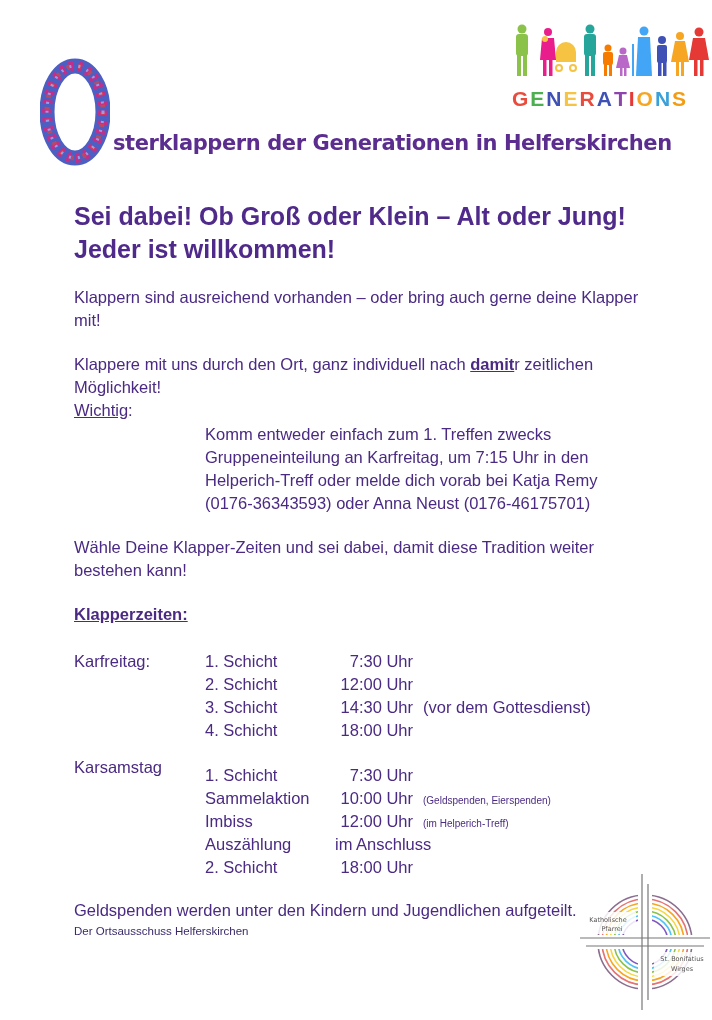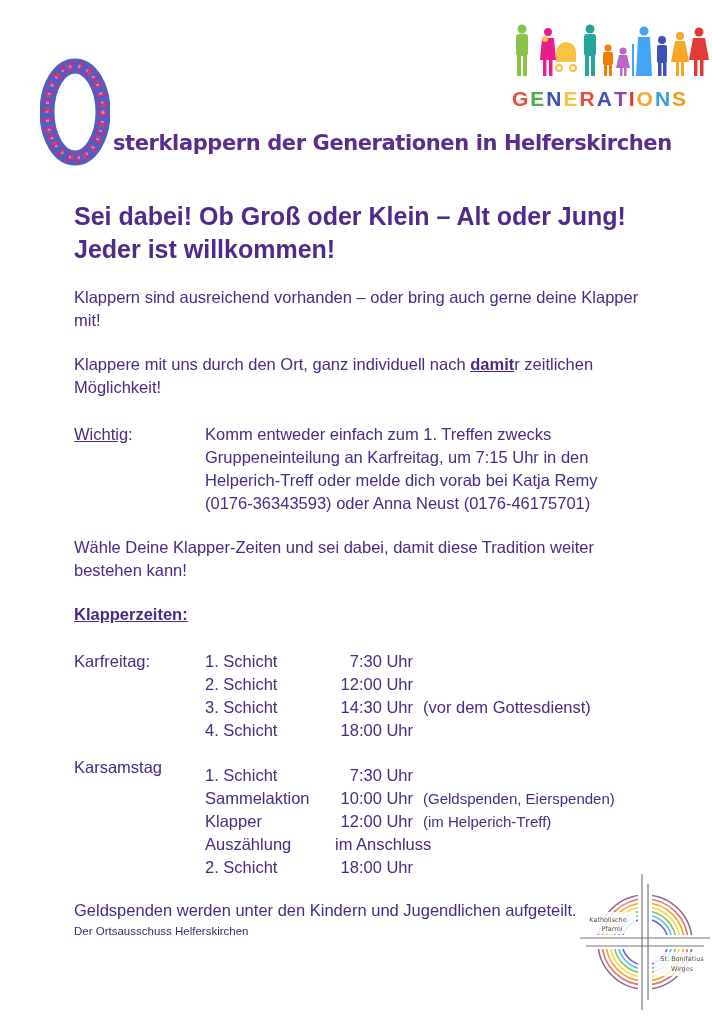--- a/index.html
+++ b/index.html
@@ -20,34 +20,34 @@
                font-family: "DejaVu Sans", sans-serif; letter-spacing: -0.4px; white-space: nowrap; }
 
   #headline { left: 74px; top: 200px; width: 580px; font-size: 25px; font-weight: bold;
               line-height: 33px; color: #4f2a8a; }
 
   .para { left: 74px; width: 570px; font-size: 16.5px; line-height: 23px; color: #4a2a82; }
   #p1 { top: 286px; }
   #p2 { top: 353px; }
   #p2 .u { font-weight: bold; text-decoration: underline; }
 
-  #wichtig-label { left: 74px; top: 423px; font-size: 16.5px; line-height: 23px; }
+  #wichtig-label { left: 74px; top: 399px; font-size: 16.5px; line-height: 23px; }
   #wichtig-label .u { text-decoration: underline; }
   #wichtig-text { left: 205px; top: 423px; width: 440px; font-size: 16.5px; line-height: 23px; }
 
   #p3 { top: 536px; }
   #klapperzeiten-heading { left: 74px; top: 605px; font-size: 16.5px; font-weight: bold; text-decoration: underline; }
 
   .sched-day { left: 74px; font-size: 16.5px; line-height: 23px; }
   .sched-row { left: 205px; font-size: 16.5px; line-height: 23px; white-space: nowrap; height: 23px; }
   .sched-row .name { display: inline-block; width: 130px; }
   .sched-row .time { display: inline-block; width: 78px; text-align: right; }
   .sched-row .time.left { text-align: left; width: auto; }
   .sched-row .note { display: inline-block; margin-left: 10px; }
-  .sched-row .note.small { font-size: 15px; }
+  .sched-row .note.small { font-size: 10px; }
 
   #footer-note { left: 74px; top: 901px; font-size: 16.5px; color: #4a2a82; white-space: nowrap; text-align: center; }
   #signature { left: 74px; top: 925px; font-size: 11.5px; color: #3b2a6a; font-family: Liberation Sans, sans-serif; }
 
   #parish-logo { left: 578px; top: 872px; width: 134px; height: 140px; }
 </style>
 </head>
 <body>
 
 <div id="gen-logo" class="abs">
@@ -139,21 +139,21 @@
 
 <div class="abs sched-day" style="top:650px">Karfreitag:</div>
 <div class="abs sched-row" style="top:650px"><span class="name">1. Schicht</span><span class="time">7:30 Uhr</span></div>
 <div class="abs sched-row" style="top:673px"><span class="name">2. Schicht</span><span class="time">12:00 Uhr</span></div>
 <div class="abs sched-row" style="top:696px"><span class="name">3. Schicht</span><span class="time">14:30 Uhr</span><span class="note">(vor dem Gottesdienst)</span></div>
 <div class="abs sched-row" style="top:719px"><span class="name">4. Schicht</span><span class="time">18:00 Uhr</span></div>
 
 <div class="abs sched-day" style="top:756px">Karsamstag</div>
 <div class="abs sched-row" style="top:764px"><span class="name">1. Schicht</span><span class="time">7:30 Uhr</span></div>
 <div class="abs sched-row" style="top:787px"><span class="name">Sammelaktion</span><span class="time">10:00 Uhr</span><span class="note small">(Geldspenden, Eierspenden)</span></div>
-<div class="abs sched-row" style="top:810px"><span class="name">Klapper</span><span class="time">12:00 Uhr</span><span class="note small">(im Helperich-Treff)</span></div>
+<div class="abs sched-row" style="top:810px"><span class="name">Imbiss</span><span class="time">12:00 Uhr</span><span class="note small">(im Helperich-Treff)</span></div>
 <div class="abs sched-row" style="top:833px"><span class="name">Auszählung</span><span class="time left">im Anschluss</span></div>
 <div class="abs sched-row" style="top:856px"><span class="name">2. Schicht</span><span class="time">18:00 Uhr</span></div>
 
 <div id="footer-note" class="abs">Geldspenden werden unter den Kindern und Jugendlichen aufgeteilt.</div>
 <div id="signature" class="abs">Der Ortsausschuss Helferskirchen</div>
 
 <svg id="parish-logo" class="abs" viewBox="0 0 134 140">
   <g fill="none" stroke-width="1.6">
     <path d="M20 70 A47 47 0 0 1 114 70" stroke="#8a6d8f"></path>
     <path d="M24 70 A43 43 0 0 1 110 70" stroke="#e57373"></path>

